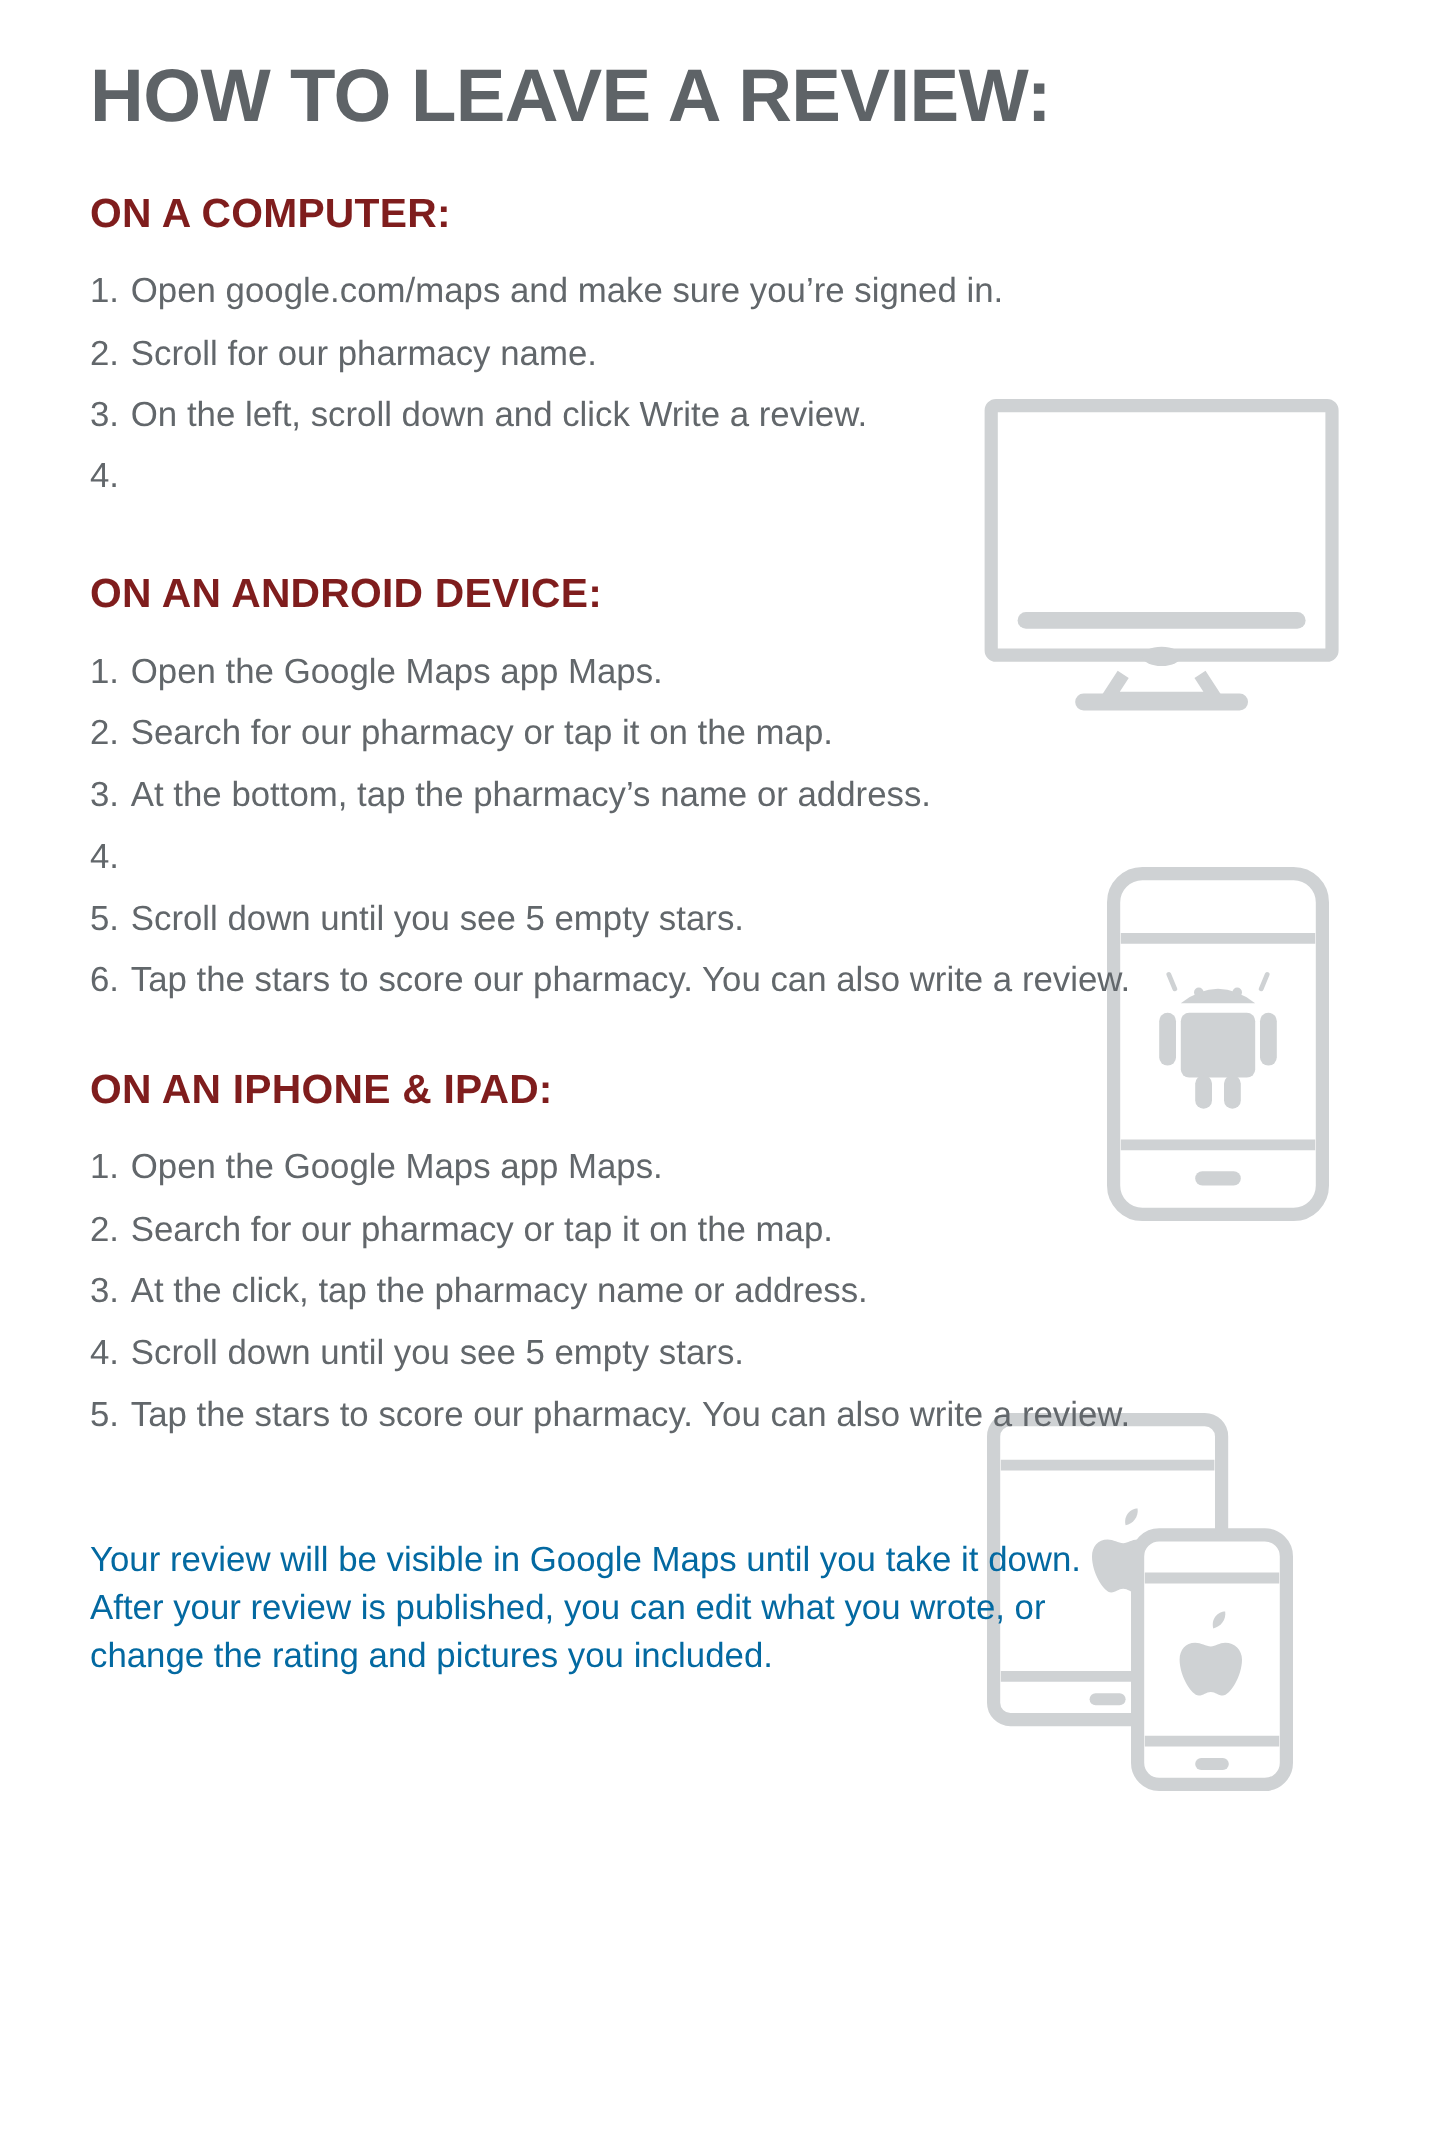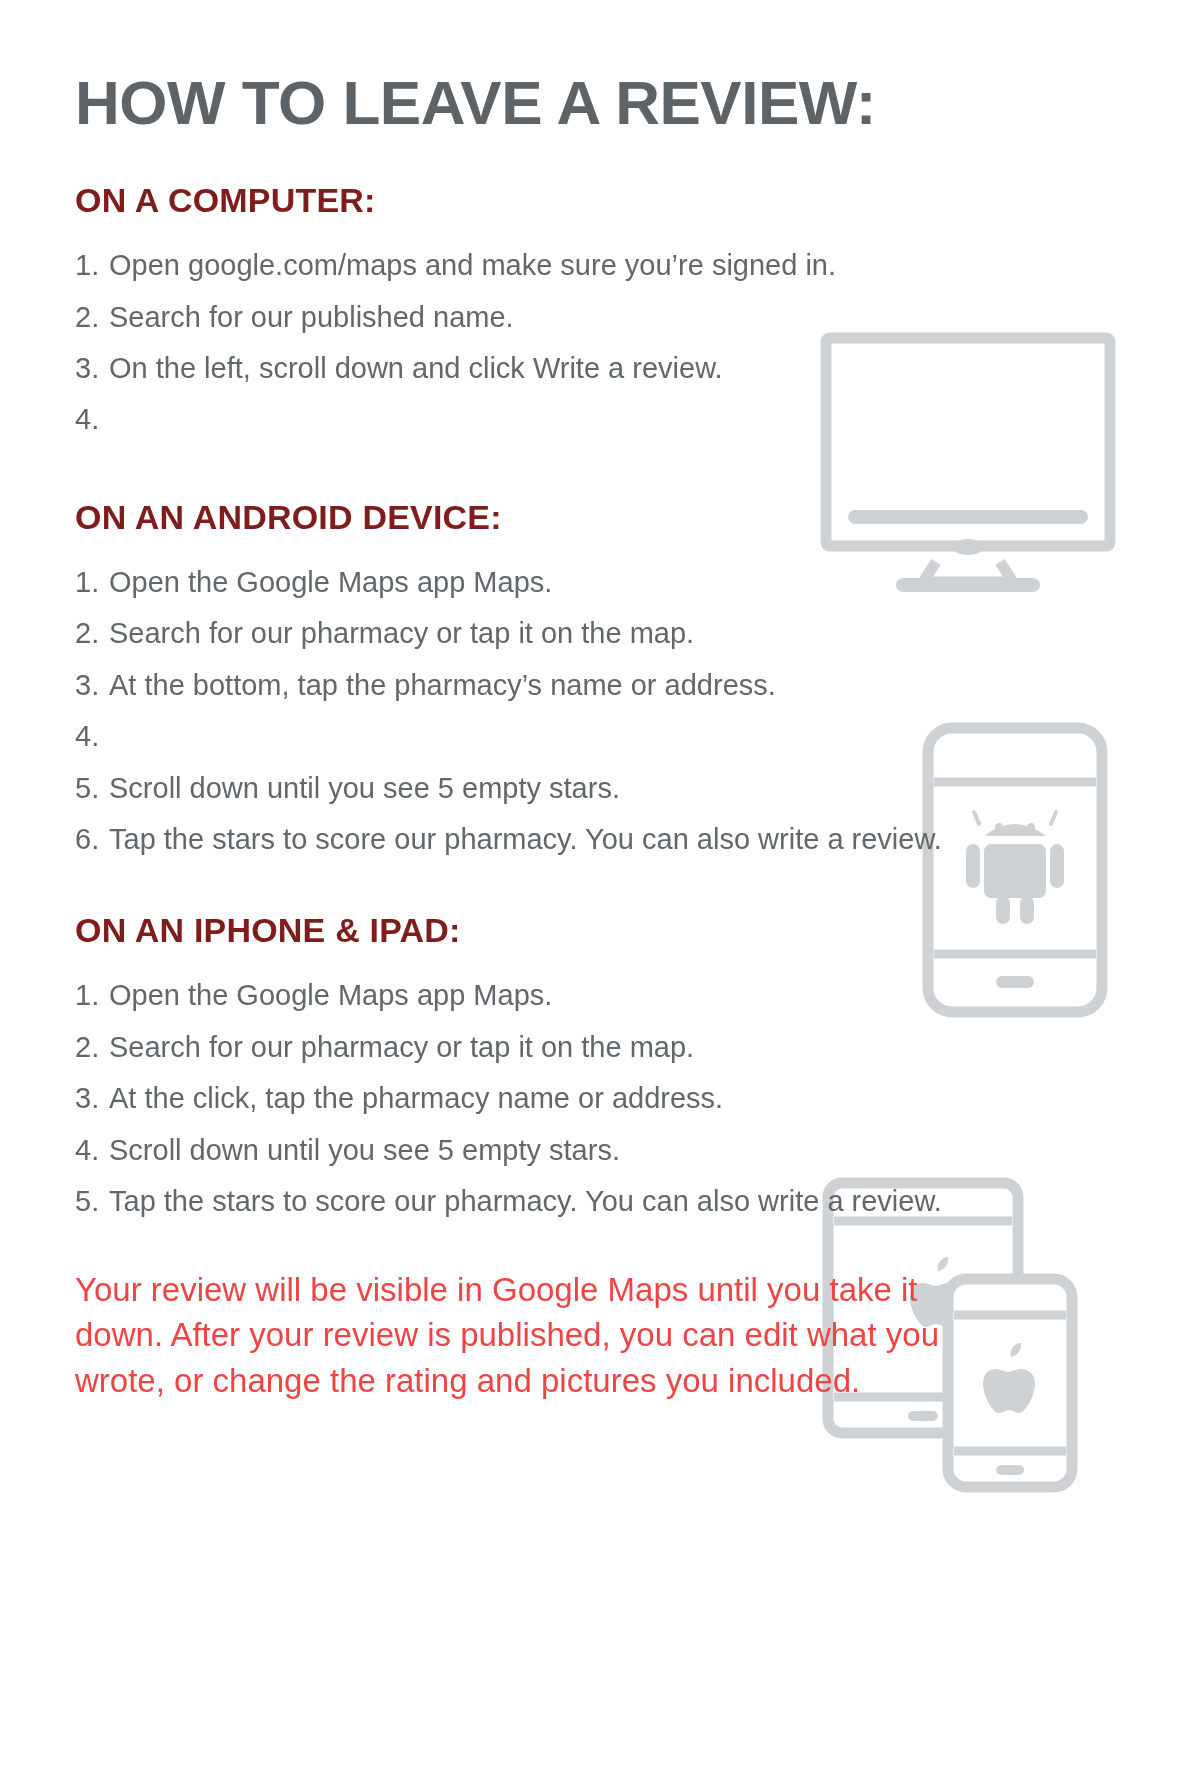--- a/index.html
+++ b/index.html
@@ -13,21 +13,21 @@
     font-family: "Liberation Sans", sans-serif;
     color: #5f6368;
     position: relative;
     overflow: hidden;
   }
   .page {
     position: relative;
     width: 1023px;
     height: 1785px;
     box-sizing: border-box;
-    padding: 70px 75px 0 75px;
+    padding: 48px 75px 0 75px;
   }
   .main-title {
     font-size: 62px;
     font-weight: bold;
     letter-spacing: -0.5px;
     color: #5e6367;
     margin: 0 0 46px 0;
     line-height: 1.05;
   }
   .section {
@@ -57,24 +57,24 @@
     width: 34px;
     flex: none;
   }
   .step-text {
     flex: 1;
     max-width: 860px;
   }
   .gap-lg { height: 46px; }
   .gap-md { height: 40px; }
   .footer {
-    font-size: 33px;
+    font-size: 29px;
     line-height: 1.38;
-    color: #ef4444;
-    margin-top: 45px;
+    color: #0369a1;
+    margin-top: 80px;
     max-width: 960px;
     position: relative;
     z-index: 2;
   }
   
   .art {
     position: absolute;
     z-index: 1;
     pointer-events: none;
   }
@@ -143,21 +143,21 @@
 
   <div class="section">
     <h2 class="section-title">ON A COMPUTER:</h2>
     <ul class="steps">
       <li class="step">
         <span class="step-num">1.</span>
         <span class="step-text">Open google.com/maps and make sure you’re signed in.</span>
       </li>
       <li class="step">
         <span class="step-num">2.</span>
-        <span class="step-text">Search for our published name.</span>
+        <span class="step-text">Scroll for our pharmacy name.</span>
       </li>
       <li class="step">
         <span class="step-num">3.</span>
         <span class="step-text">On the left, scroll down and click Write a review.</span>
       </li>
       <li class="step">
         <span class="step-num">4.</span>
       </li>
     </ul>
   </div>

